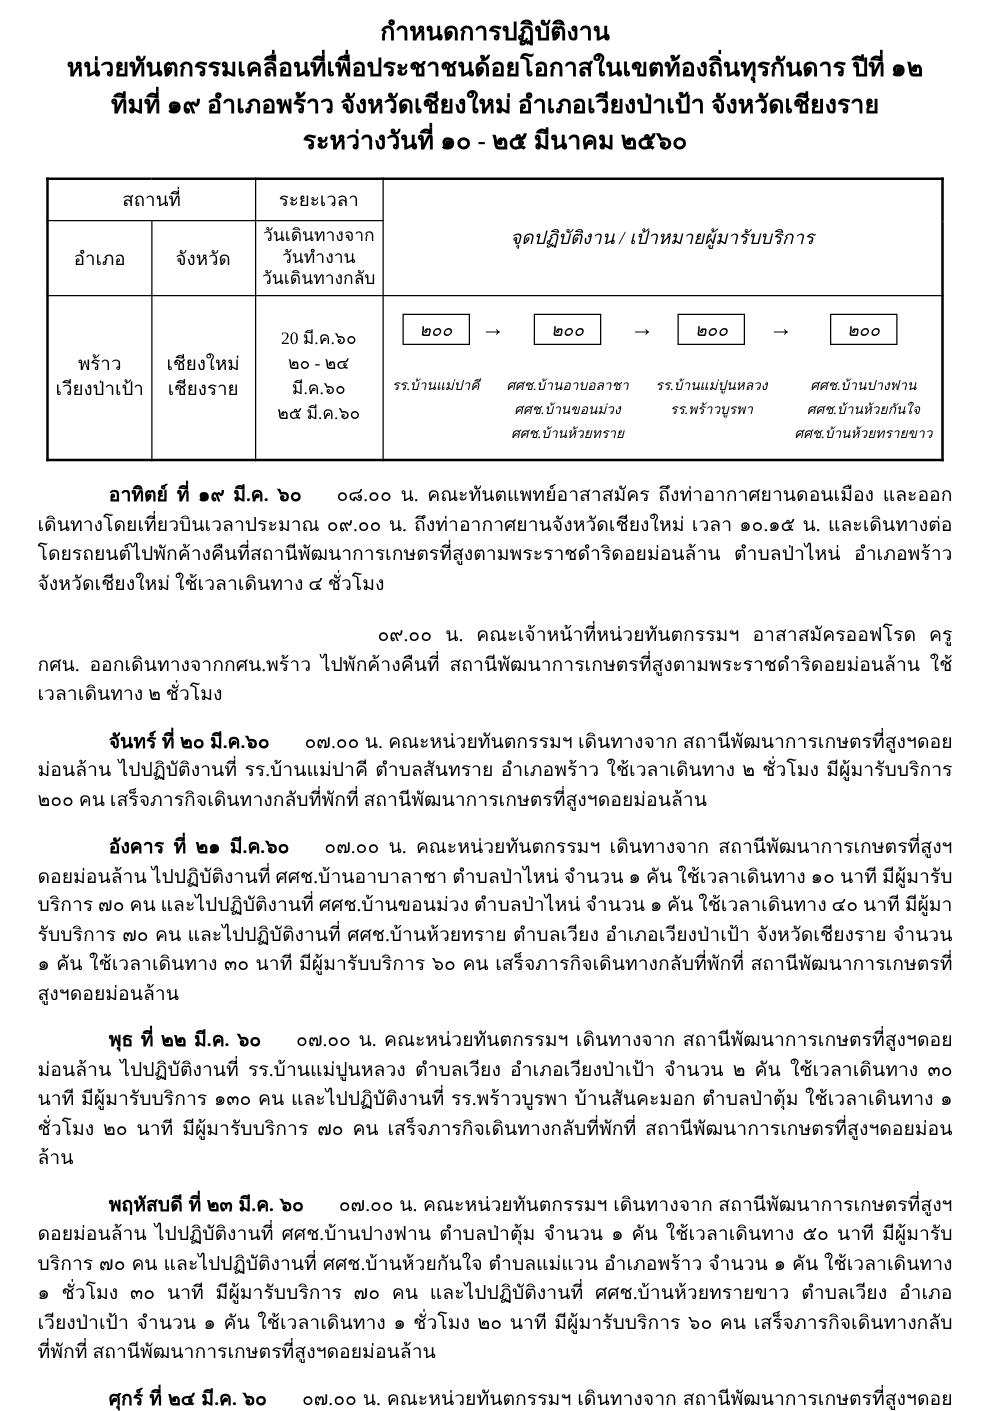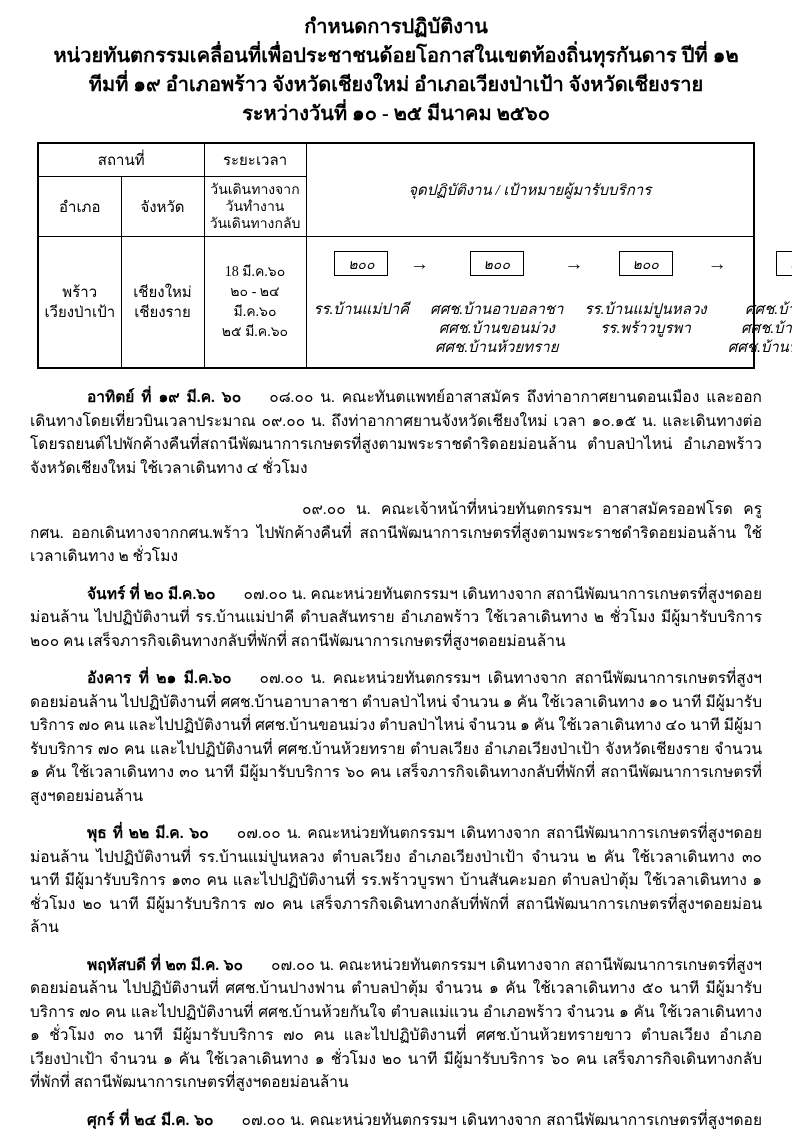--- a/index.html
+++ b/index.html
@@ -51,21 +51,21 @@
     border: 1.6px solid #000;
     width: 54px;
     height: 25px;
     display: flex;
     align-items: center;
     justify-content: center;
     font-size: 14px;
     margin-bottom: 24px;
   }
   .names { text-align: center; }
-  .names div { font-size: 15px; line-height: 19px; white-space: nowrap; }
+  .names div { font-size: 11px; line-height: 19px; white-space: nowrap; }
   .arrow {
     font-size: 19px;
     font-weight: bold;
     line-height: 25px;
     margin: 0 1px;
   }
   
   .body-text { margin-top: 16px; }
   .para {
     font-size: 15.5px;
@@ -109,21 +109,21 @@
     <tr>
       <td class="c-amphoe cell-lines">
         <div>พร้าว</div>
         <div>เวียงป่าเป้า</div>
       </td>
       <td class="c-prov cell-lines">
         <div>เชียงใหม่</div>
         <div>เชียงราย</div>
       </td>
       <td class="c-dur dates">
-        <div>18 มี.ค.๖๐</div>
+        <div>20 มี.ค.๖๐</div>
         <div>๒๐ - ๒๔ มี.ค.๖๐</div>
         <div>๒๕ มี.ค.๖๐</div>
       </td>
       <td class="c-op">
         <div class="flow">
           <div class="stop">
             <div class="box">๒๐๐</div>
             <div class="names">
               <div>รร.บ้านแม่ปาคี</div>
             </div>

